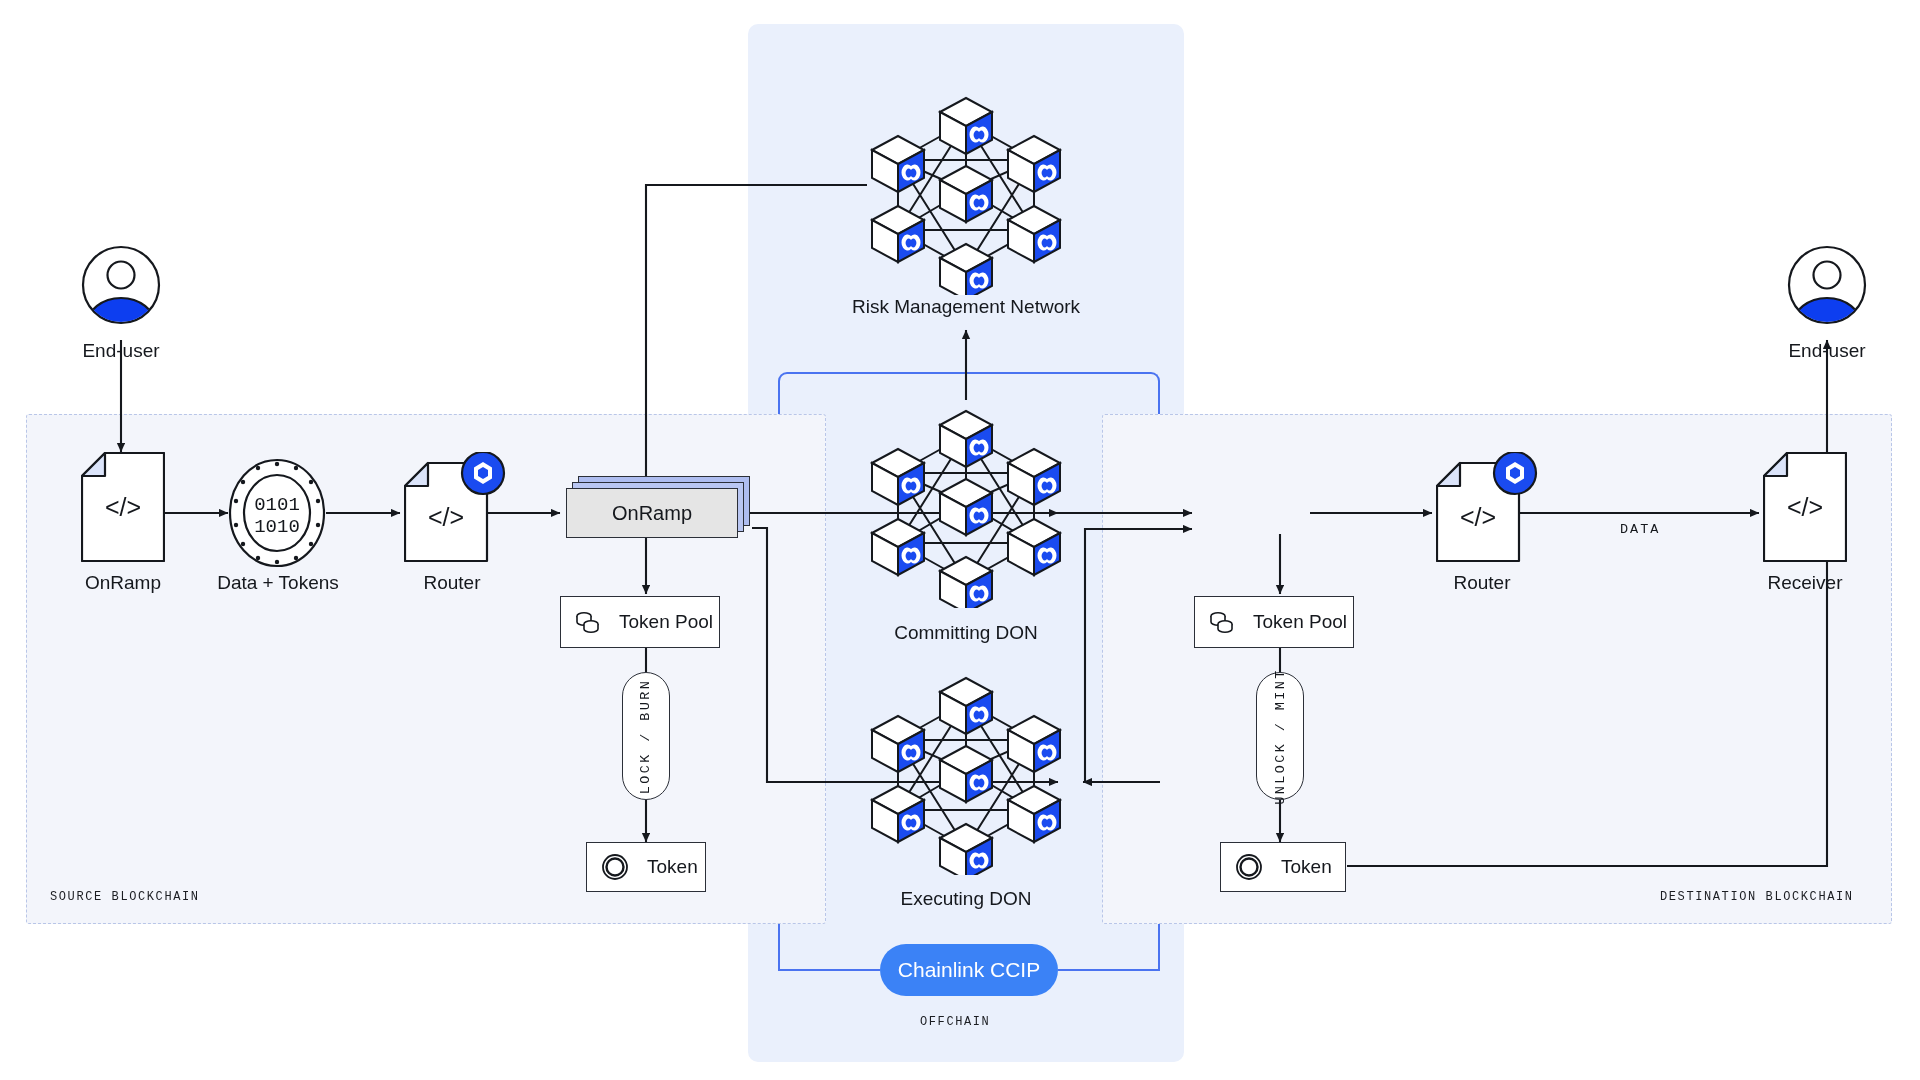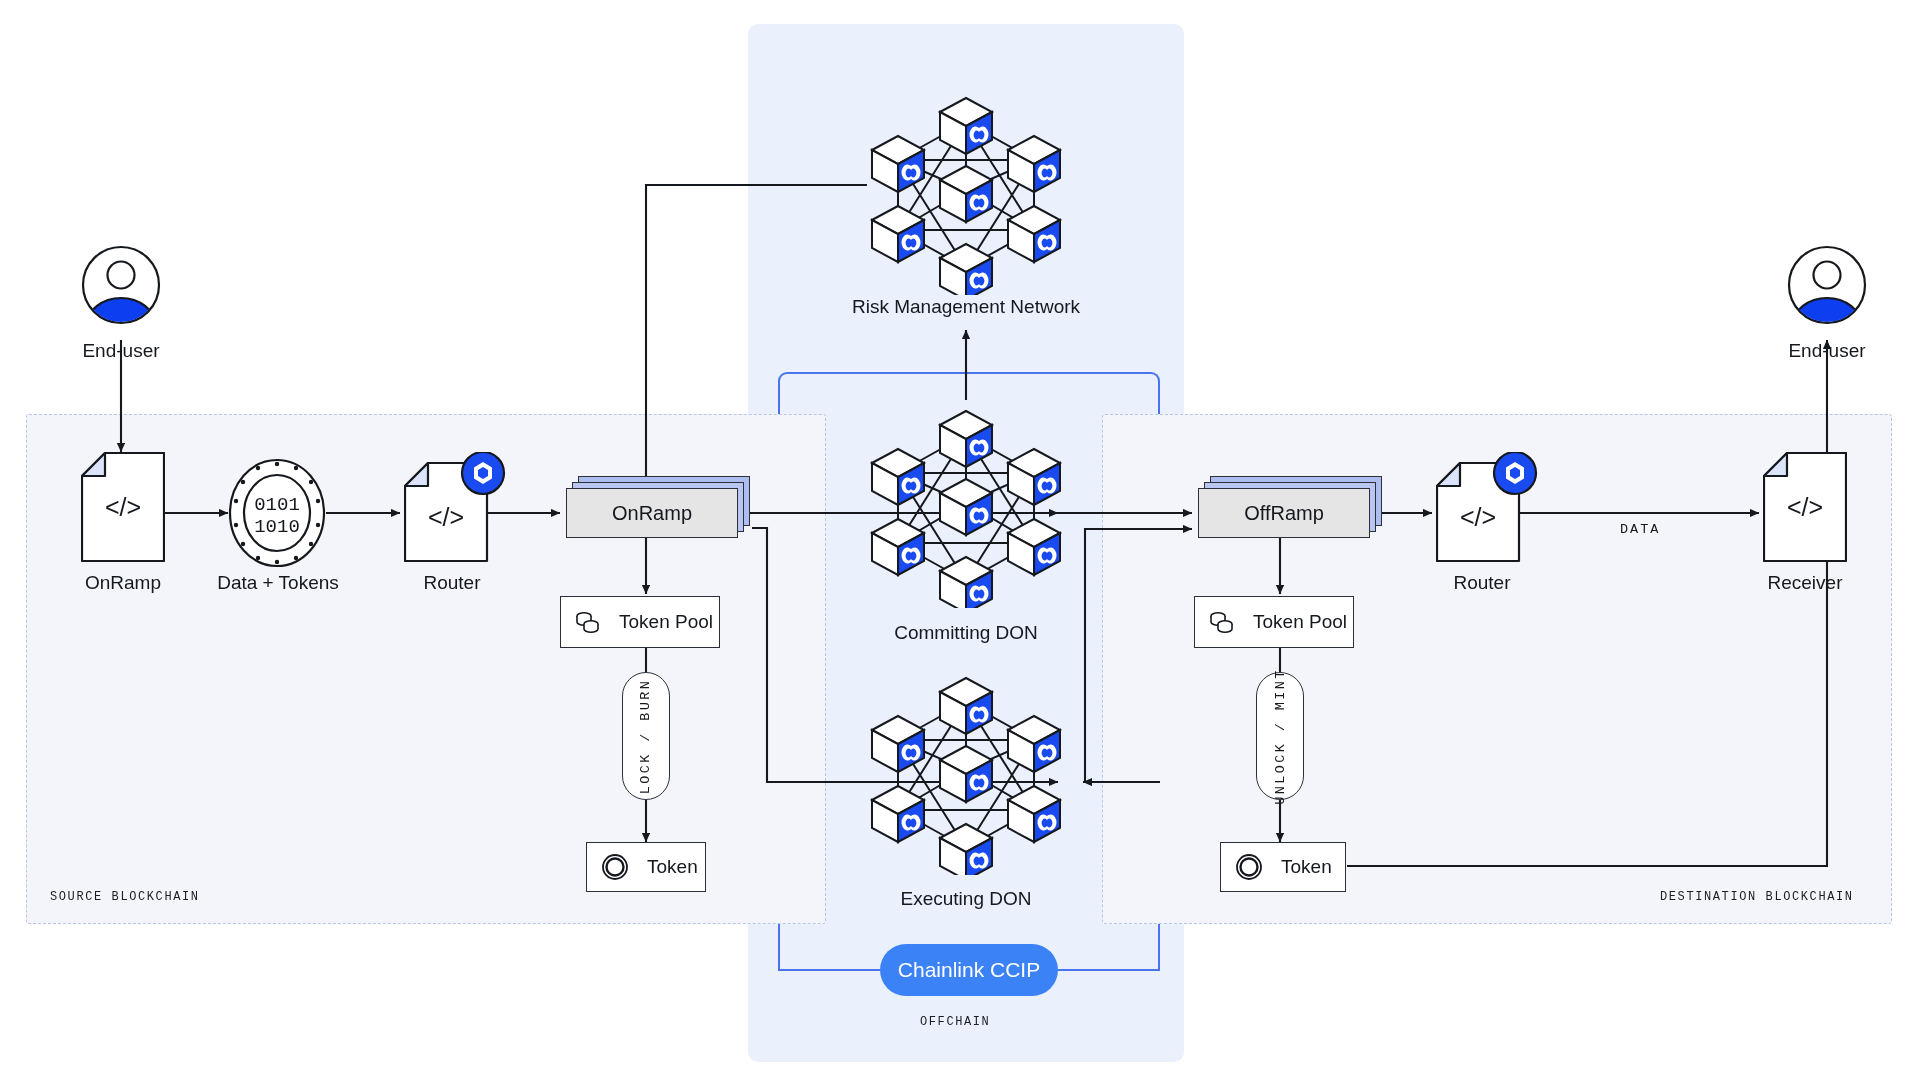--- a/index.html
+++ b/index.html
@@ -412,27 +412,20 @@
           </g>
       </g>
     </svg>
   </div>
   <div class="cap" style="left:846px;top:888px;width:240px;">Executing DON</div>
 
   <div class="pill" style="left:880px;top:944px;width:178px;height:52px;">
     <span>Chainlink CCIP</span>
   </div>
 
-  <div class="ramp" style="left:1198px;top:476px;width:184px;height:62px;">
-    <div class="l3"></div>
-    <div class="l2"></div>
-    <div class="l1">
-      <span>OffRamp</span>
-    </div>
-  </div>
 
   <div class="wbox" style="left:1194px;top:596px;width:160px;height:52px;">
     <svg width="26" height="26" viewBox="0 0 26 26">
       <ellipse cx="9" cy="7" rx="7" ry="3.2" fill="#fff" stroke="#15181d" stroke-width="1.6"></ellipse>
       <path d="M2,7 L2,13 a7,3.2 0 0 0 14,0 L16,7" fill="#fff" stroke="#15181d" stroke-width="1.6"></path>
       <ellipse cx="16" cy="15" rx="7" ry="3.2" fill="#fff" stroke="#15181d" stroke-width="1.6"></ellipse>
       <path d="M9,15 L9,20 a7,3.2 0 0 0 14,0 L23,15" fill="#fff" stroke="#15181d" stroke-width="1.6"></path>
     </svg>
     <span class="lbl">Token Pool</span>
   </div>

